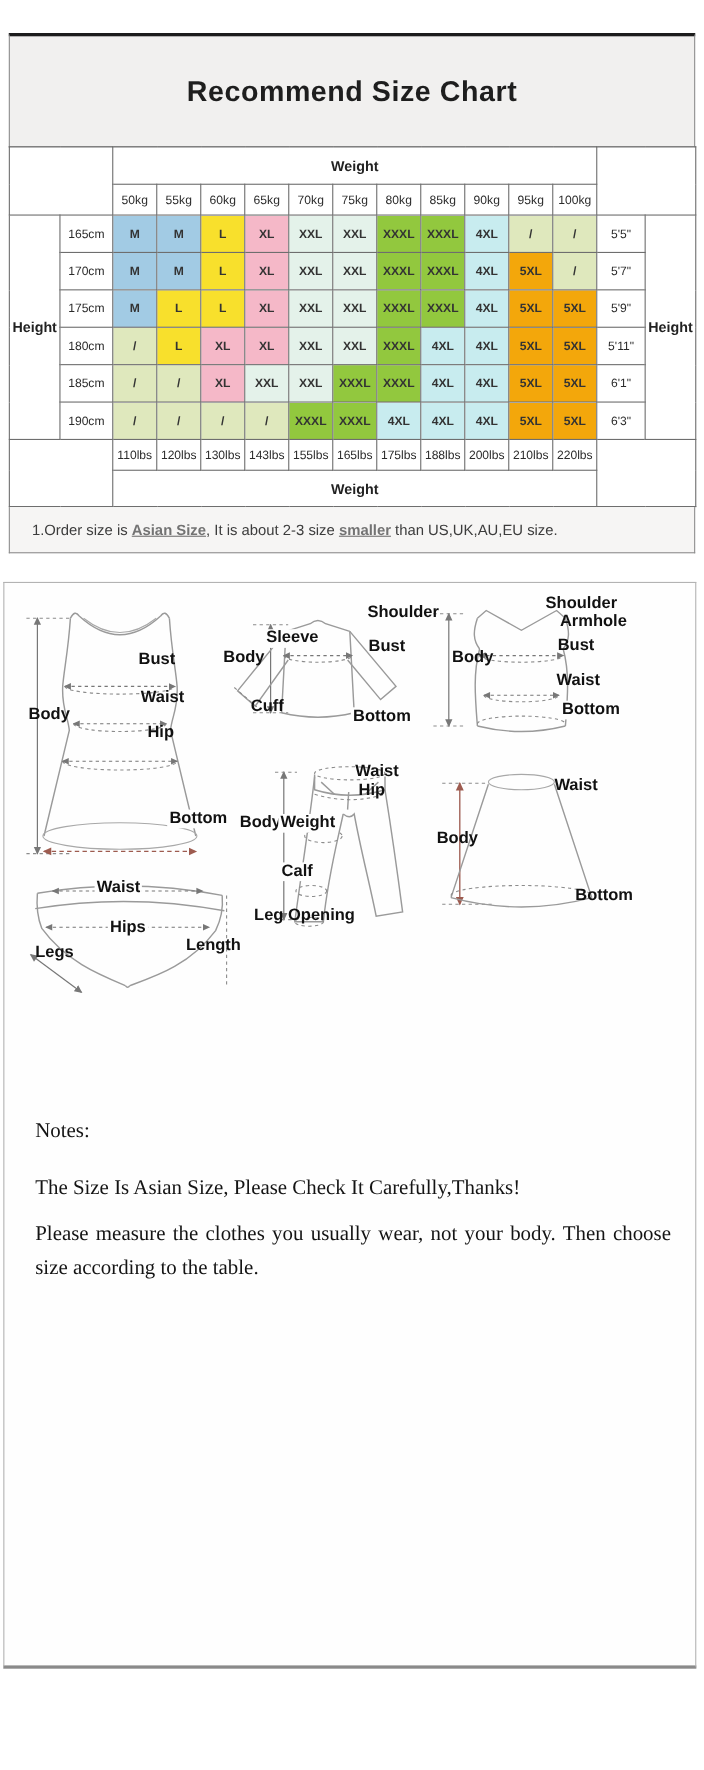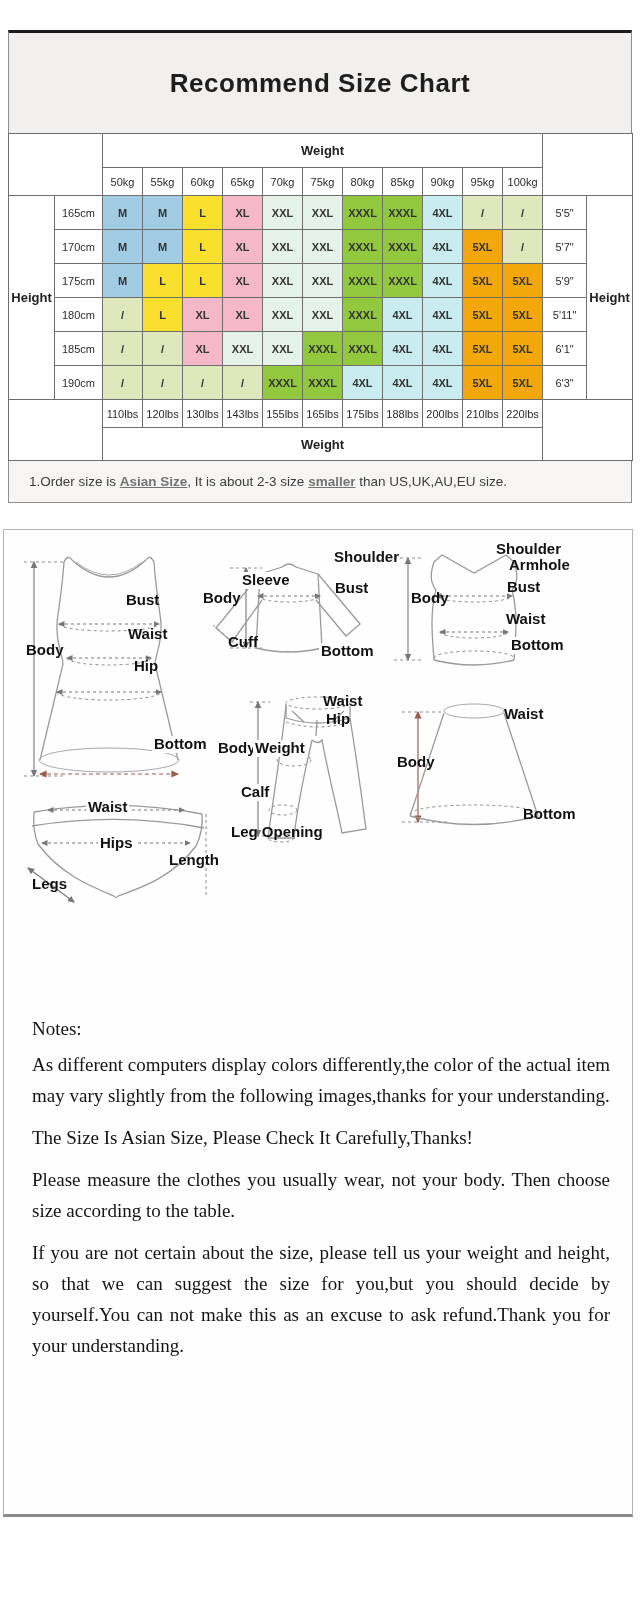--- a/index.html
+++ b/index.html
@@ -54,21 +54,21 @@
   .olt   { fill:none; stroke:#a8a8a8; stroke-width:1; }
   .dash  { fill:none; stroke:#8c8c8c; stroke-width:1; stroke-dasharray:3,3; }
   .meas  { fill:none; stroke:#777; stroke-width:1.1; }
   .measd { fill:none; stroke:#777; stroke-width:1; stroke-dasharray:3,3; }
   .measr { fill:none; stroke:#9d5b4f; stroke-width:1.2; }
 
   .bottom-notes {
     padding:24px 22px 0 28px;
     font-family:"Liberation Serif", serif; font-size:19px; color:#141414;
   }
-  .bottom-notes .notes-heading { margin-bottom:7px; line-height:1.55; }
+  .bottom-notes .notes-heading { margin-bottom:22px; line-height:1.55; }
   .bottom-notes p { line-height:1.63; margin-bottom:11px; text-align:justify; }
 </style>
 </head>
 <body>
 
 <div class="page">
 
   <svg width="0" height="0" style="position:absolute">
     <defs>
       <marker id="aE" markerWidth="7" markerHeight="7" refX="5.5" refY="3.5" orient="auto">
@@ -348,36 +348,34 @@
       <span class="dlabel" style="left:505px;top:27px">Armhole</span>
       <span class="dlabel" style="left:407px;top:60px">Body</span>
       <span class="dlabel" style="left:503px;top:49px">Bust</span>
       <span class="dlabel" style="left:502px;top:81px">Waist</span>
       <span class="dlabel bg" style="left:505px;top:107px">Bottom</span>
 
       <span class="dlabel" style="left:319px;top:163px">Waist</span>
       <span class="dlabel" style="left:322px;top:181px">Hip</span>
       <span class="dlabel" style="left:214px;top:210px">Body</span>
       <span class="dlabel bg" style="left:249px;top:210px">Weight</span>
-      <span class="dlabel bg" style="left:235px;top:254px">Calf</span>
+      <span class="dlabel bg" style="left:250px;top:254px">Calf</span>
       <span class="dlabel" style="left:227px;top:294px">Leg Opening</span>
 
       <span class="dlabel" style="left:500px;top:176px">Waist</span>
       <span class="dlabel" style="left:393px;top:224px">Body</span>
       <span class="dlabel" style="left:519px;top:276px">Bottom</span>
 
       <span class="dlabel bg" style="left:82px;top:269px">Waist</span>
       <span class="dlabel bg" style="left:94px;top:305px">Hips</span>
-      <span class="dlabel" style="left:28px;top:346px">Legs</span>
+      <span class="dlabel" style="left:28px;top:328px">Legs</span>
       <span class="dlabel" style="left:165px;top:322px">Length</span>
     </div>
 
     <div class="bottom-notes">
       <p class="notes-heading">Notes:</p>
       <div>
-          <p>As different computers display colors differently,the color of the actual item may vary slightly from the following images,thanks for your understanding.</p>
           <p>The Size Is Asian Size, Please Check It Carefully,Thanks!</p>
           <p>Please measure the clothes you usually wear, not your body. Then choose size according to the table.</p>
-          <p>If you are not certain about the size, please tell us your weight and height, so that we can suggest the size for you,but you should decide by yourself.You can not make this as an excuse to ask refund.Thank you for your understanding.</p>
         </div>
     </div>
   </section>
 </div>
 
 </body></html>

